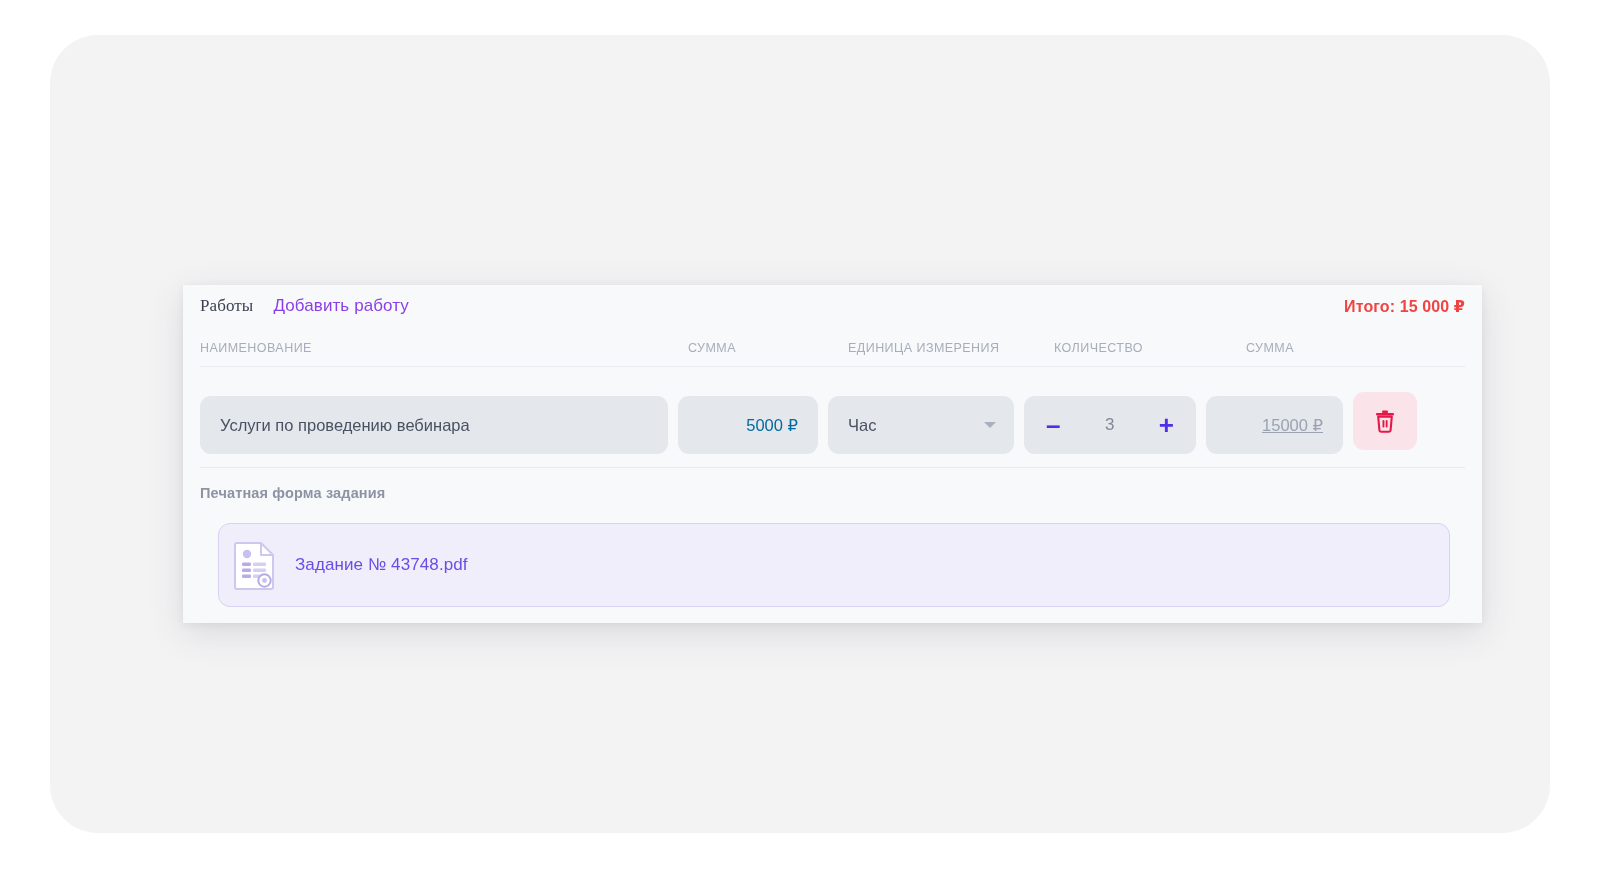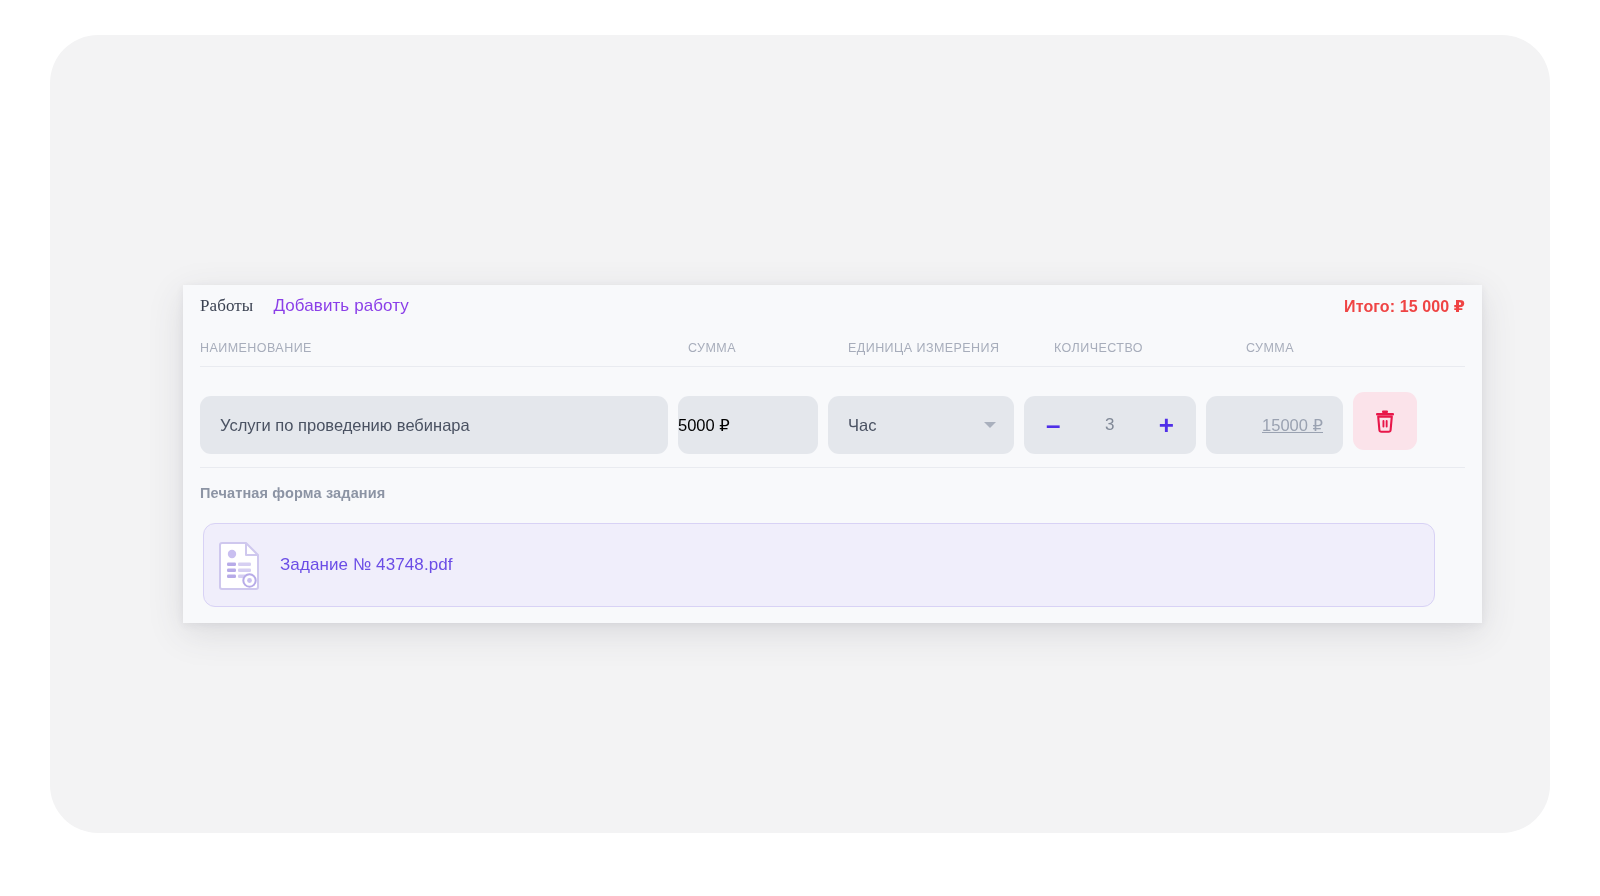--- a/index.html
+++ b/index.html
@@ -119,24 +119,24 @@
     align-items: center;
     box-sizing: border-box;
     margin-top: 9px;
   }
   .field-name {
     padding: 0 20px;
     font-size: 16.5px;
     color: #4a5262;
   }
   .field-price {
-    justify-content: flex-start;
+    justify-content: flex-end;
     padding-right: 20px;
     font-size: 16.5px;
-    color: #000000;
+    color: #0369a1;
   }
   .field-unit {
     justify-content: space-between;
     padding: 0 18px 0 20px;
     font-size: 16.5px;
     color: #4a5262;
     cursor: pointer;
     text-align: right;
   }
   .chevron {
@@ -185,21 +185,21 @@
     left: 17px;
     top: 200px;
     font-size: 14.5px;
     font-weight: bold;
     color: #8c94a4;
     letter-spacing: 0.15px;
     text-align: right;
   }
   .attachment {
     position: absolute;
-    left: 20px;
+    left: 35px;
     top: 238px;
     width: 1232px;
     height: 84px;
     background: #f0eefb;
     border: 1px solid #d8d2f5;
     border-radius: 12px;
     box-sizing: border-box;
     display: flex;
     align-items: center;
     padding-left: 14px;

